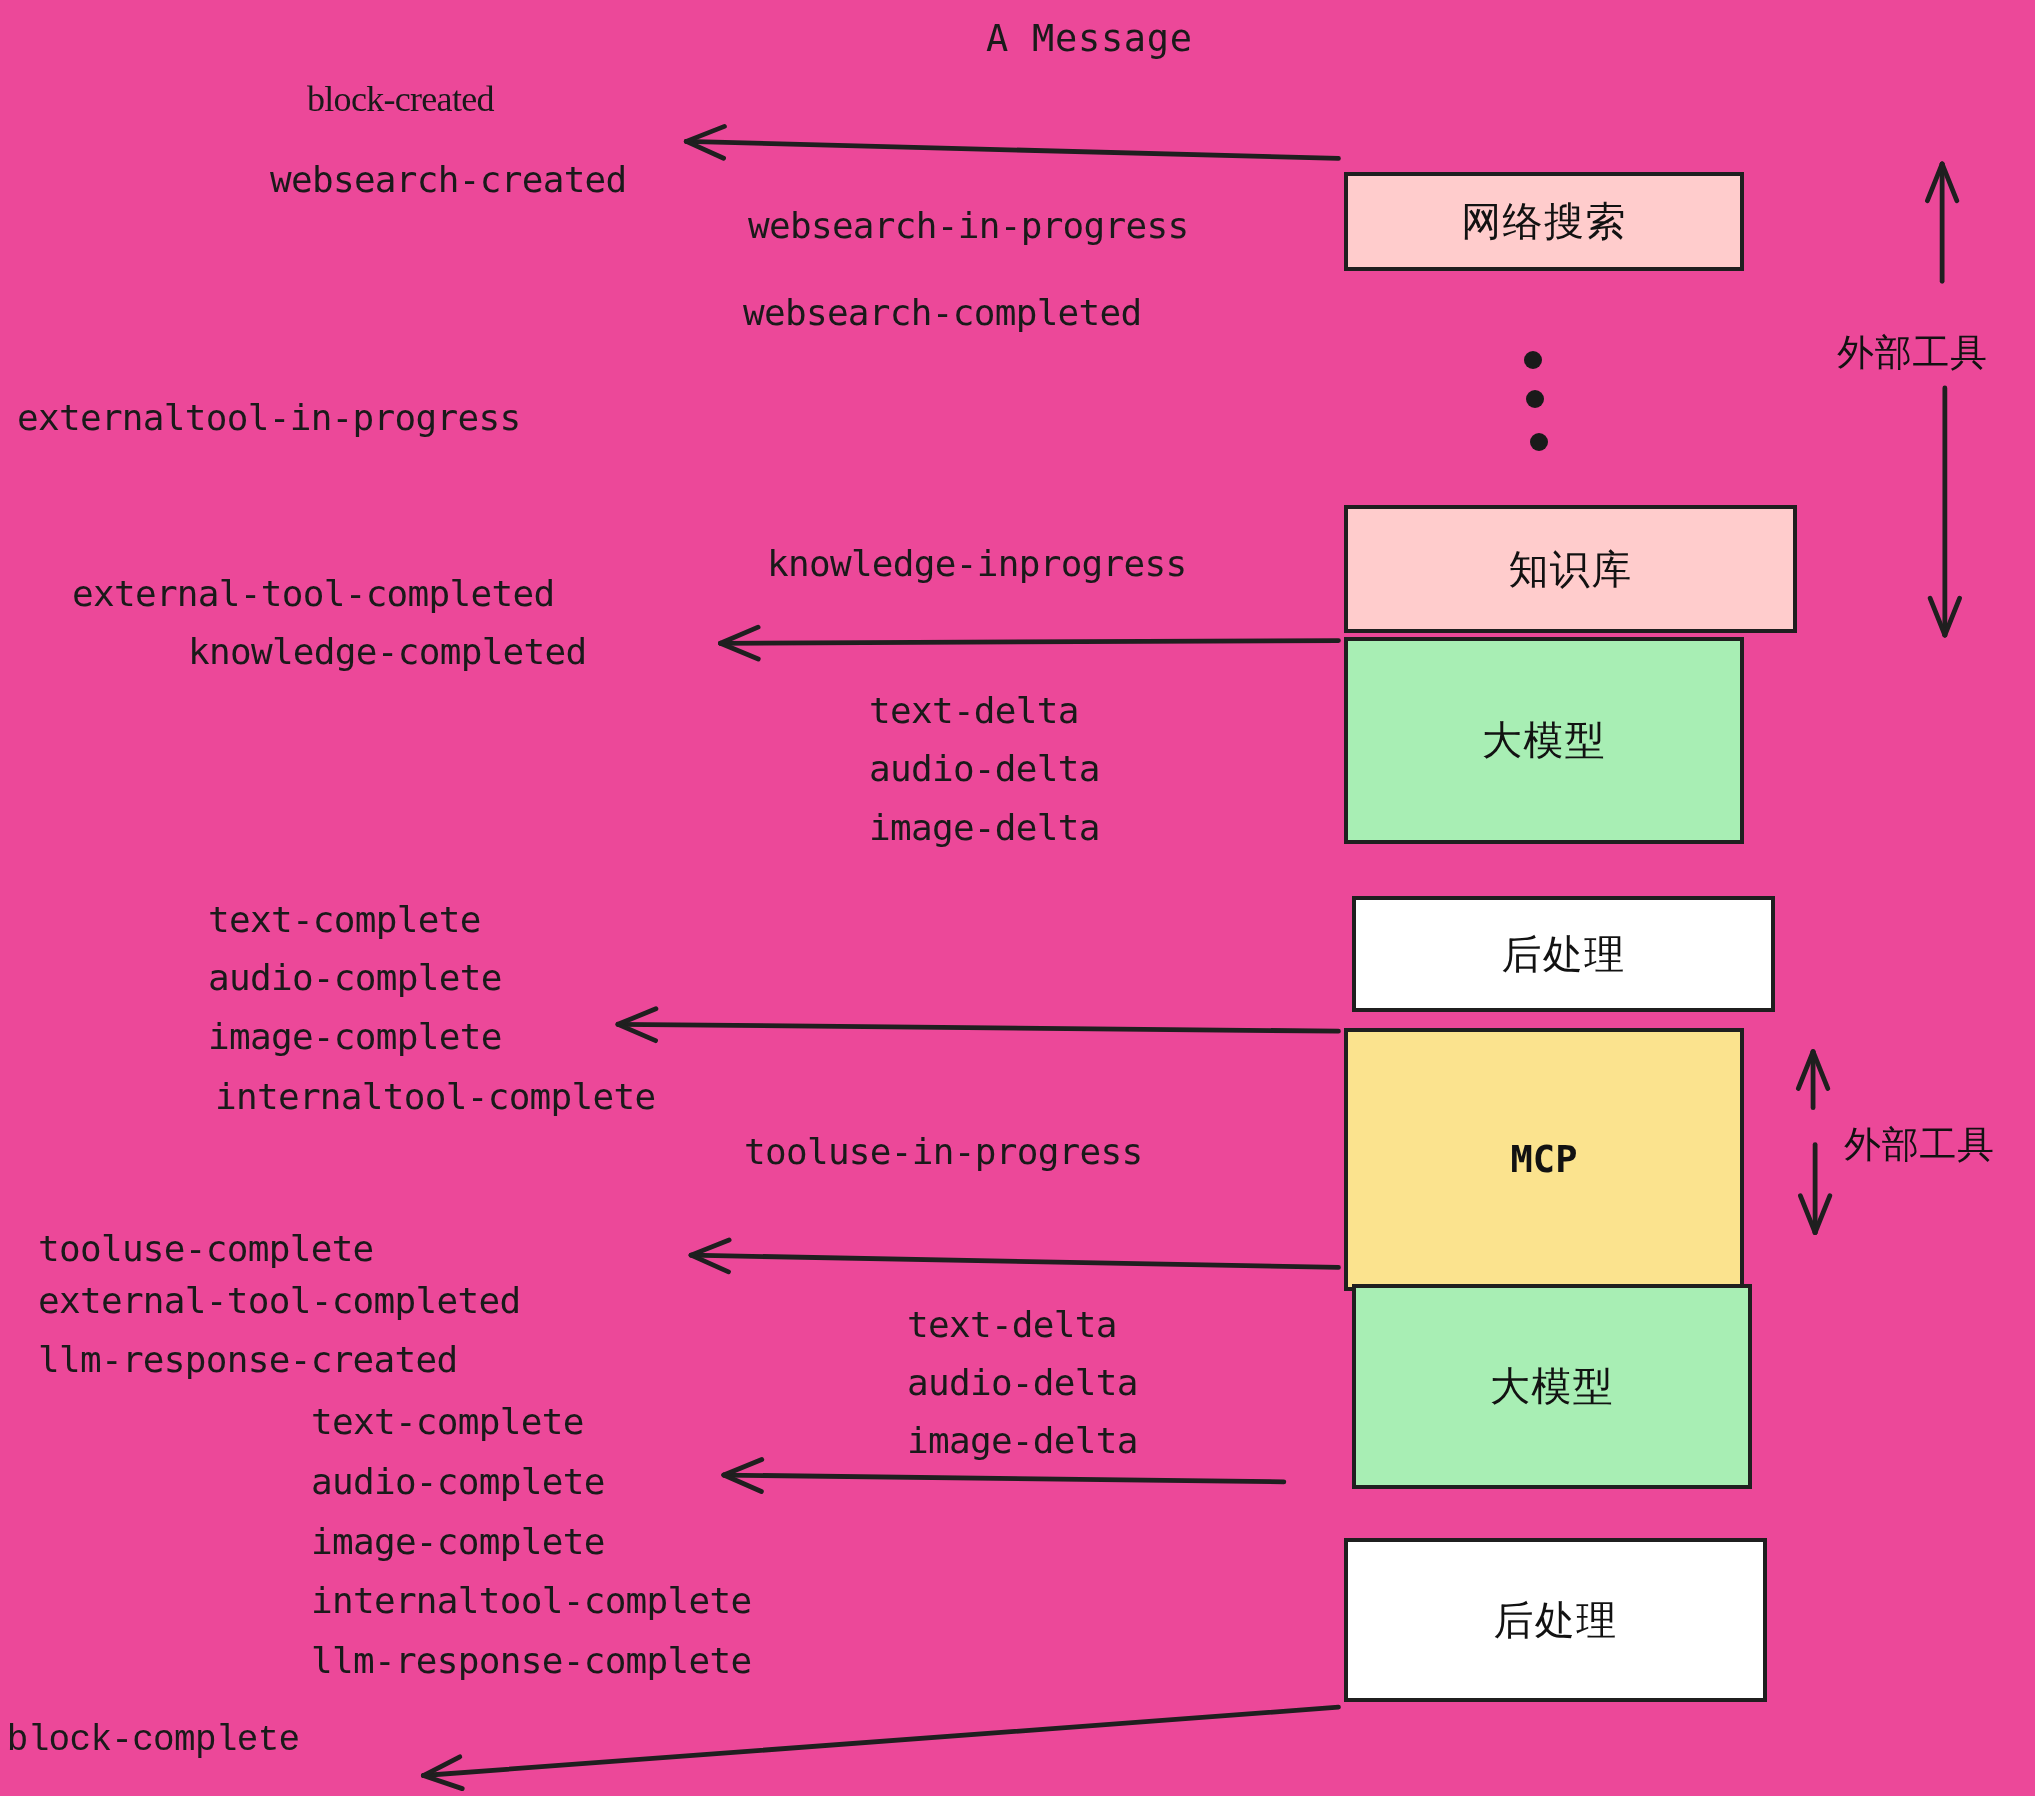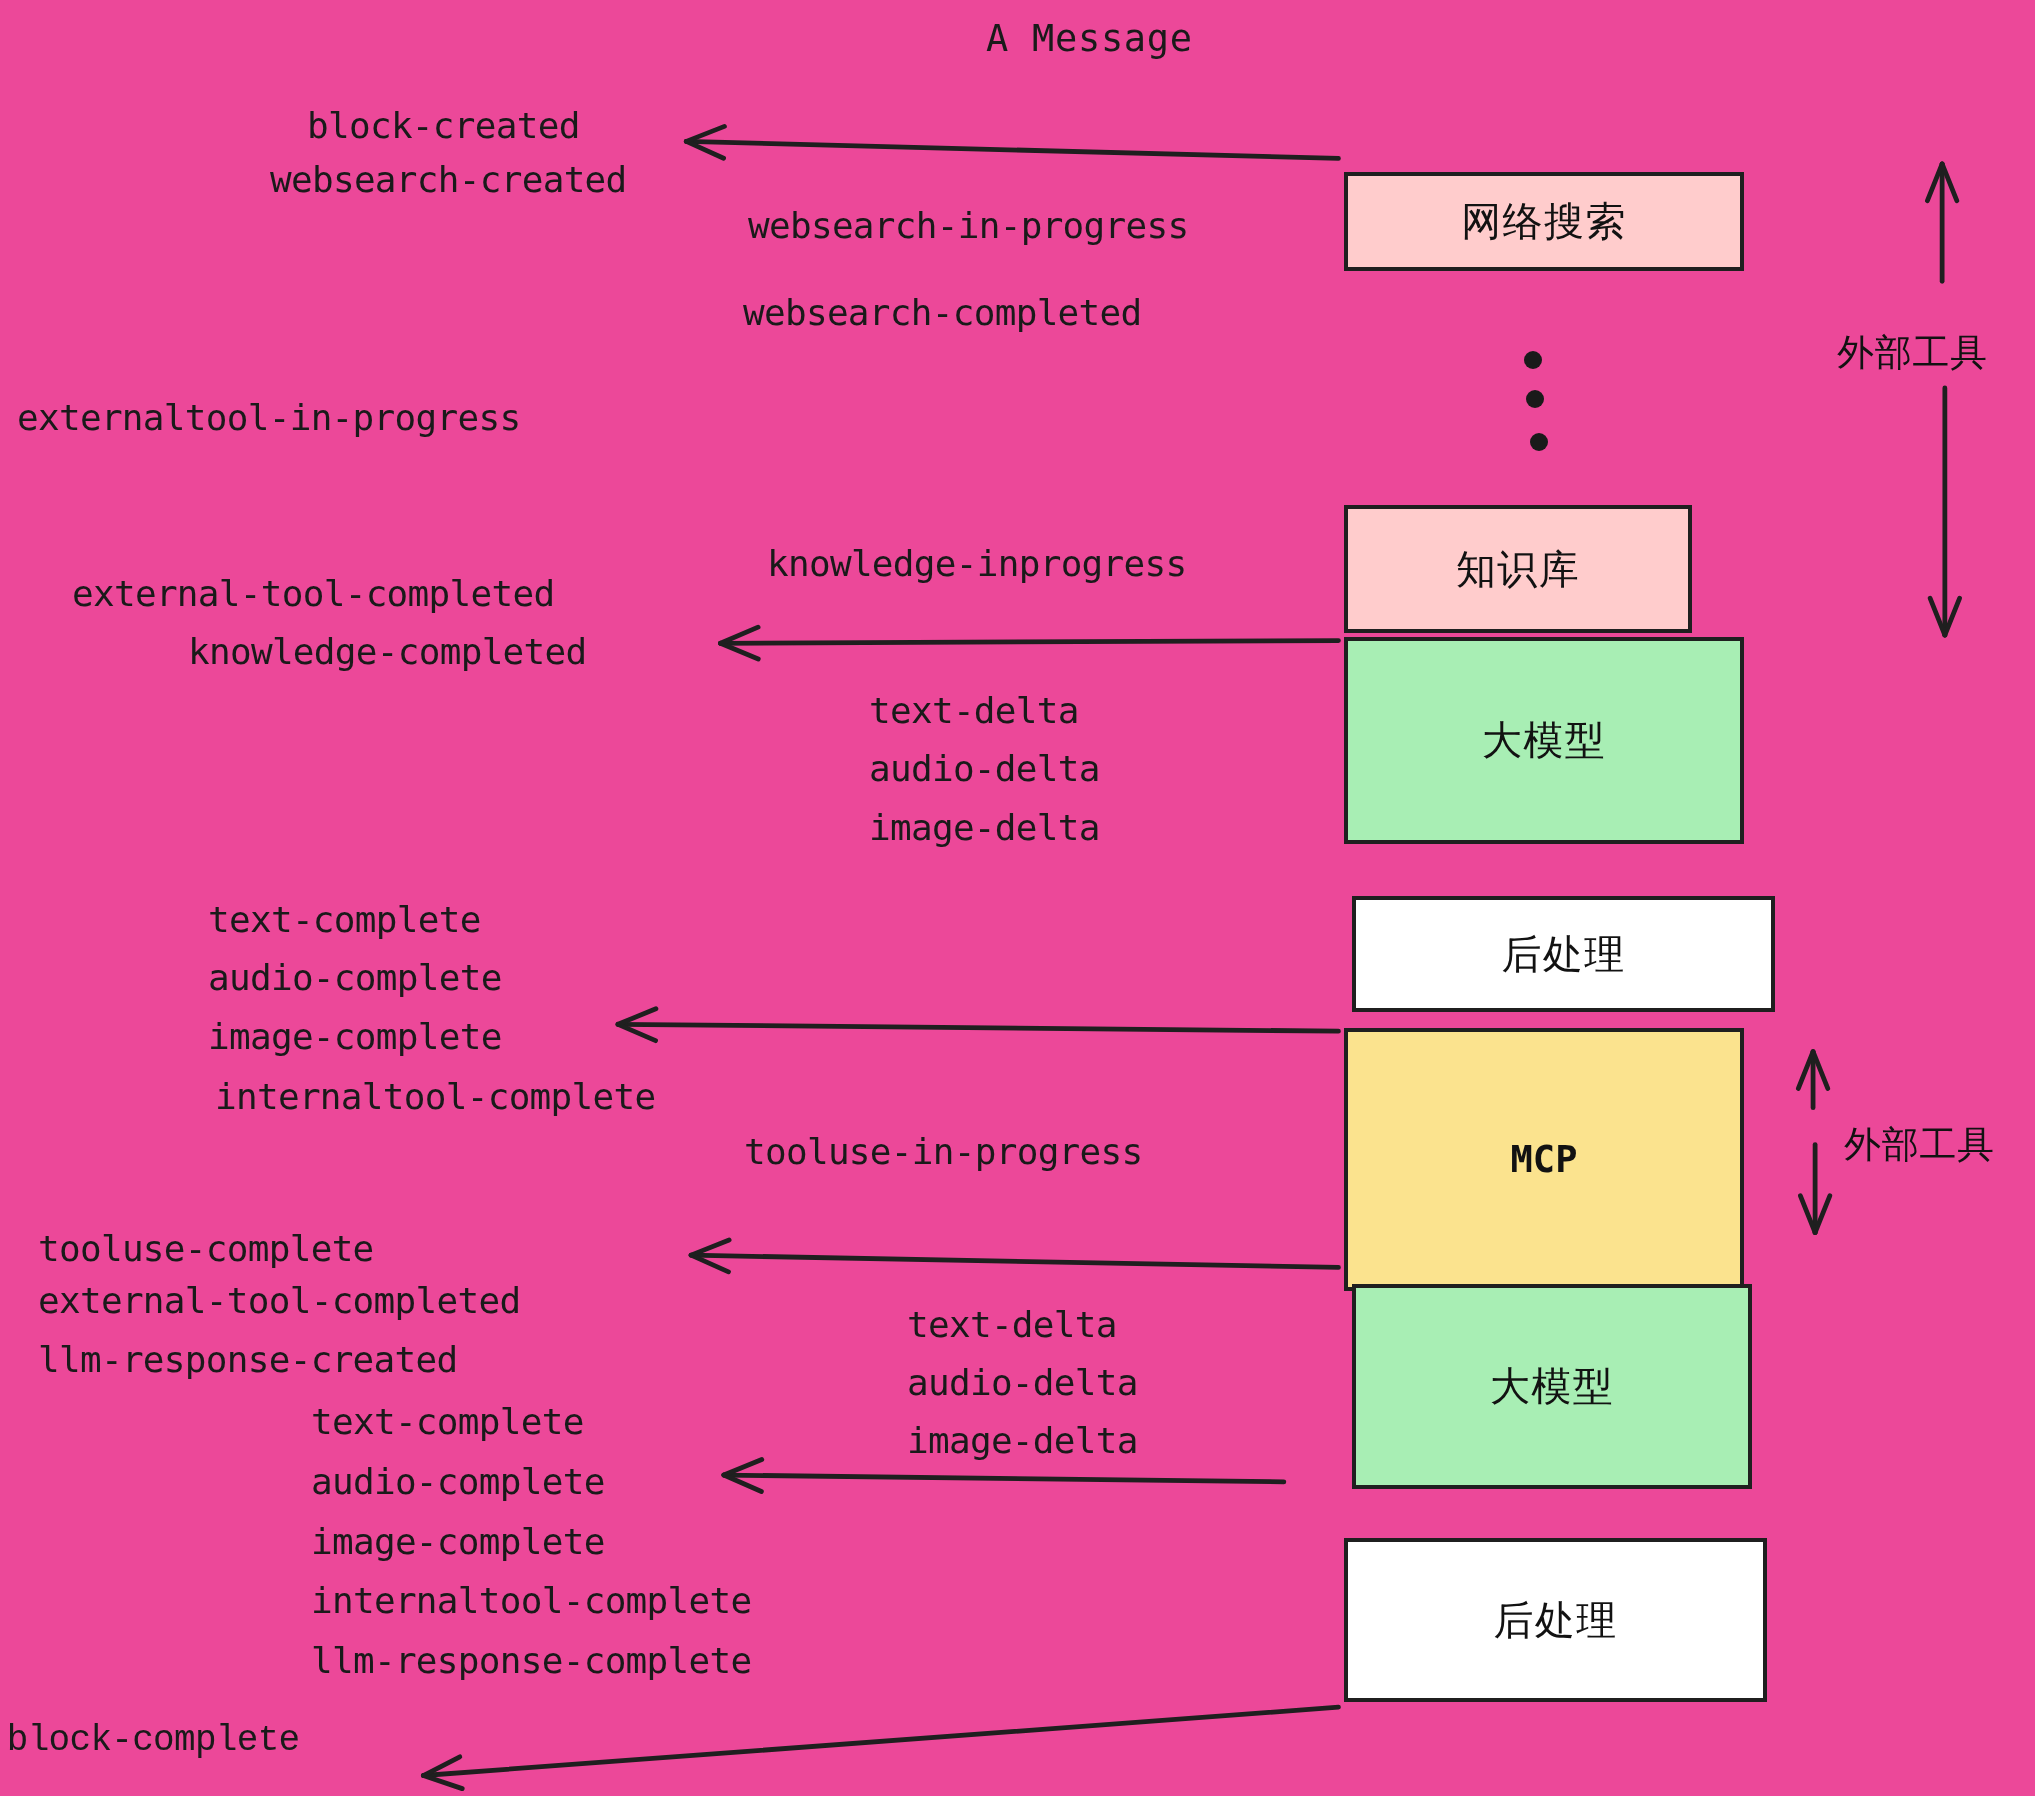--- a/index.html
+++ b/index.html
@@ -77,21 +77,21 @@
   }
 </style>
 </head>
 <body>
 
 <div id="canvas">
 
   <div class="title" style="left:986px; top:17px;">A Message</div>
 
   <div id="events-layer">
-      <div class="evt" style="left: 307px; top: 108px;">block-created</div>
+      <div class="evt" style="left: 307px; top: 81px; font-family: Liberation Serif, serif;">block-created</div>
       <div class="evt" style="left: 270px; top: 162px;">websearch-created</div>
       <div class="evt" style="left: 748px; top: 208px; text-align: right;">websearch-in-progress</div>
       <div class="evt" style="left: 743px; top: 295px;">websearch-completed</div>
       <div class="evt" style="left: 17px; top: 400px;">externaltool-in-progress</div>
       <div class="evt" style="left: 767px; top: 546px;">knowledge-inprogress</div>
       <div class="evt" style="left: 72px; top: 576px;">external-tool-completed</div>
       <div class="evt" style="left: 188px; top: 634px;">knowledge-completed</div>
       <div class="evt" style="left: 869px; top: 693px;">text-delta</div>
       <div class="evt" style="left: 869px; top: 751px;">audio-delta</div>
       <div class="evt" style="left: 869px; top: 810px;">image-delta</div>
@@ -109,21 +109,21 @@
       <div class="evt" style="left: 311px; top: 1404px;">text-complete</div>
       <div class="evt" style="left: 311px; top: 1464px;">audio-complete</div>
       <div class="evt" style="left: 311px; top: 1524px;">image-complete</div>
       <div class="evt" style="left: 311px; top: 1583px;">internaltool-complete</div>
       <div class="evt" style="left: 311px; top: 1643px;">llm-response-complete</div>
       <div class="evt" style="left: 6.8px; top: 1723px; font-family: Liberation Mono, monospace;">block-complete</div>
     </div>
 
   <div id="nodes-layer">
       <div class="node" style="left: 1344px; top: 172px; width: 400px; height: 99px; background: rgb(255, 204, 204);">网络搜索</div>
-      <div class="node" style="left: 1344px; top: 505px; width: 348px; height: 128px; background: rgb(255, 204, 204);">知识库</div>
+      <div class="node" style="left: 1344px; top: 505px; width: 453px; height: 128px; background: rgb(255, 204, 204);">知识库</div>
       <div class="node" style="left: 1344px; top: 637px; width: 400px; height: 207px; background: rgb(168, 238, 180);">大模型</div>
       <div class="node" style="left: 1352px; top: 896px; width: 423px; height: 116px; background: rgb(255, 255, 255);">后处理</div>
       <div class="node mcp-label" style="left: 1344px; top: 1028px; width: 400px; height: 263px; background: rgb(251, 227, 142);">MCP</div>
       <div class="node" style="left: 1352px; top: 1284px; width: 400px; height: 205px; background: rgb(168, 238, 180);">大模型</div>
       <div class="node" style="left: 1344px; top: 1538px; width: 423px; height: 164px; background: rgb(255, 255, 255);">后处理</div>
     </div>
 
   <div id="side-labels-layer">
       <div class="side-label" style="left: 1837px; top: 328px;">外部工具</div>
       <div class="side-label" style="left: 1844px; top: 1120px;">外部工具</div>

